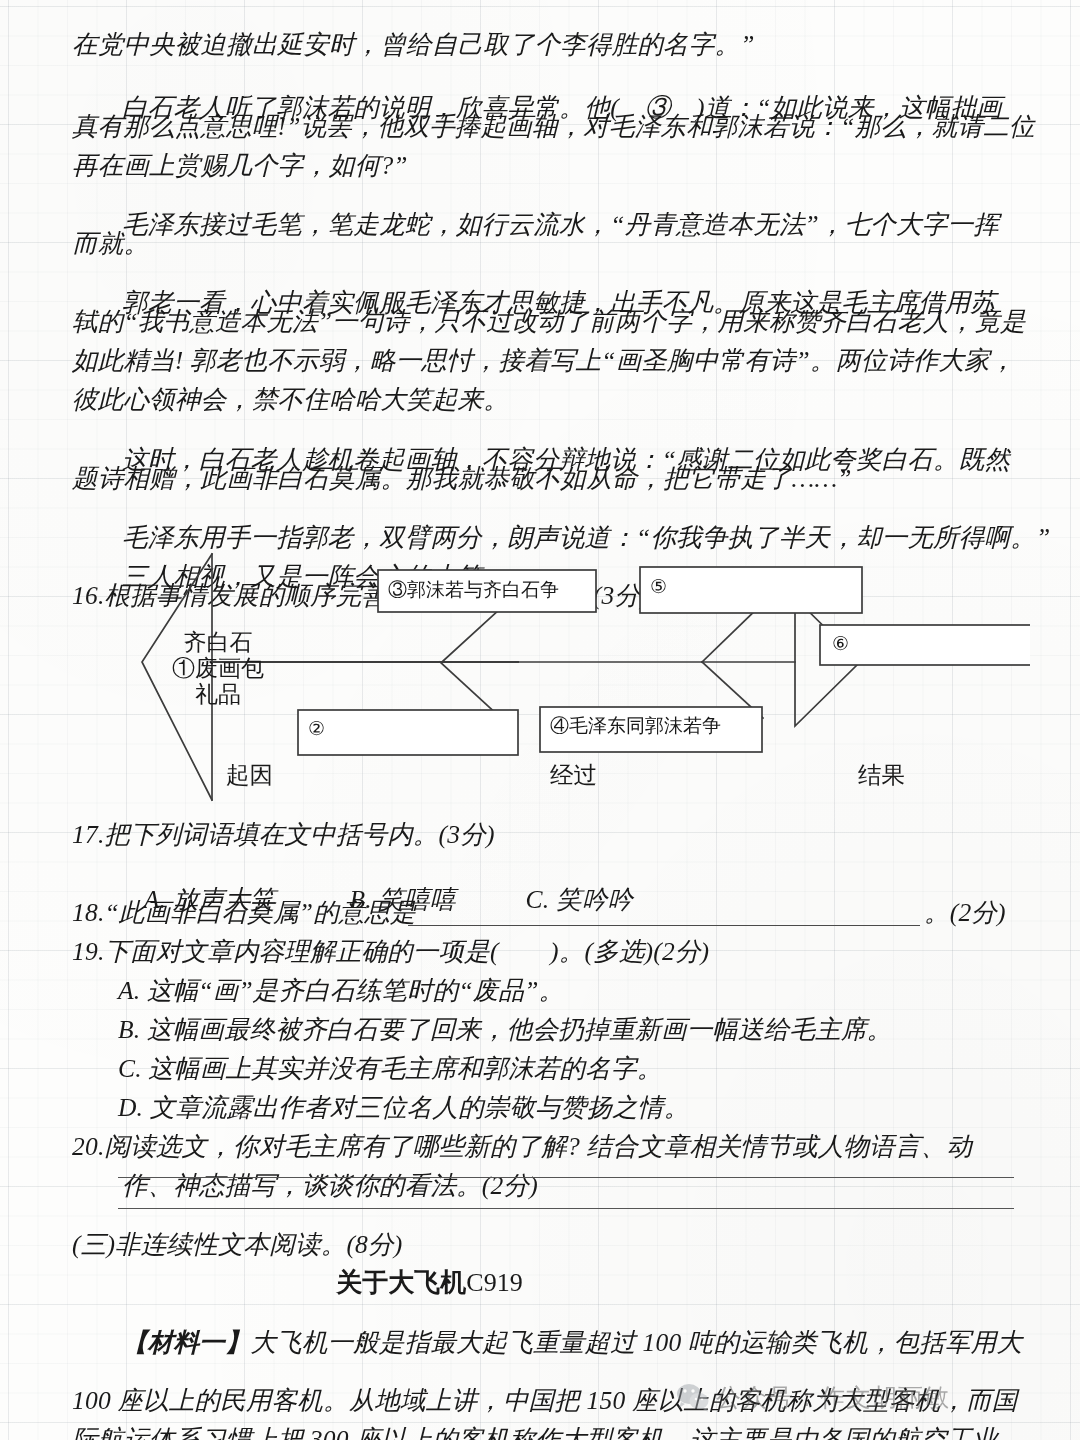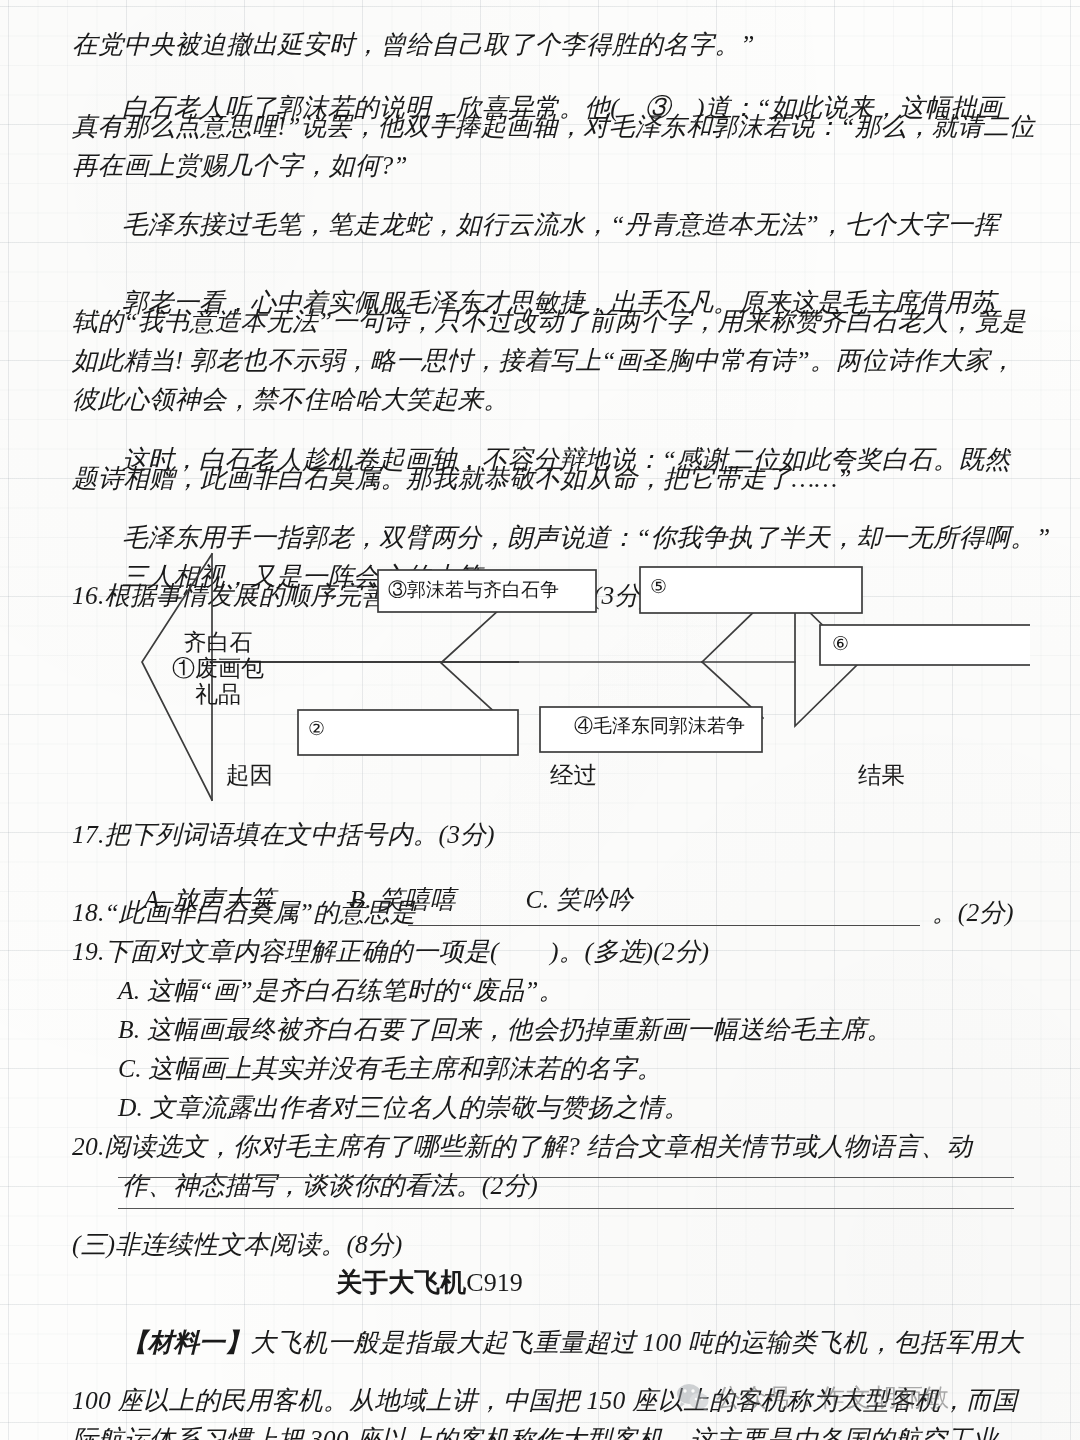--- a/index.html
+++ b/index.html
@@ -157,20 +157,21 @@
 
 <div id="content">
 
   <div class="tline" style="top:32px">在党中央被迫撤出延安时，曾给自己取了个李得胜的名字。”</div>
 
   <div class="tline indent" style="top:75px">白石老人听了郭沫若的说明，欣喜异常。他(　③　)道：“如此说来，这幅拙画</div>
   <div class="tline" style="top:153px">再在画上赏赐几个字，如何?”</div>
   <div class="tline" style="top:114px">真有那么点意思哩!”说罢，他双手捧起画轴，对毛泽东和郭沫若说：“那么，就请二位</div>
 
   <div class="tline indent" style="top:192px">毛泽东接过毛笔，笔走龙蛇，如行云流水，“丹青意造本无法”，七个大字一挥</div>
+  <div class="tline" style="top:231px">而就。</div>
 
   <div class="tline indent" style="top:270px">郭老一看，心中着实佩服毛泽东才思敏捷，出手不凡。原来这是毛主席借用苏</div>
   <div class="tline" style="top:309px">轼的“我书意造本无法”一句诗，只不过改动了前两个字，用来称赞齐白石老人，竟是</div>
   <div class="tline" style="top:348px">如此精当! 郭老也不示弱，略一思忖，接着写上“画圣胸中常有诗”。两位诗作大家，</div>
   <div class="tline" style="top:387px">彼此心领神会，禁不住哈哈大笑起来。</div>
 
   <div class="tline indent" style="top:427px">这时，白石老人趁机卷起画轴，不容分辩地说：“感谢二位如此夸奖白石。既然</div>
   <div class="tline" style="top:466px">题诗相赠，此画非白石莫属。那我就恭敬不如从命，把它带走了……”</div>
 
   <div class="tline indent" style="top:505px">毛泽东用手一指郭老，双臂两分，朗声说道：“你我争执了半天，却一无所得啊。”</div>
@@ -226,36 +227,36 @@
 
     <div class="fb-head" style="left:18px; top:78px; width:120px;">
       <div>齐白石</div>
       <div>①废画包</div>
       <div>礼品</div>
     </div>
 
     <div class="fb-box-label" style="left:248px; top:28px;">③郭沫若与齐白石争</div>
     <div class="fb-box-label" style="left:510px; top:25px;">⑤</div>
     <div class="fb-box-label" style="left:168px; top:167px;">②</div>
-    <div class="fb-box-label" style="left:410px; top:164px;margin-left:24px;">④毛泽东同郭沫若争</div>
+    <div class="fb-box-label" style="left:410px; top:164px;">④毛泽东同郭沫若争</div>
     <div class="fb-box-label" style="left:692px; top:82px;">⑥</div>
 
     <div class="fb-stage" style="left:86px;  top:212px;">起因</div>
     <div class="fb-stage" style="left:410px; top:212px;">经过</div>
     <div class="fb-stage" style="left:718px; top:212px;">结果</div>
   </div>
 
   <div class="tline q" style="top:822px">17.把下列词语填在文中括号内。(3分)</div>
   <div class="tline opt" style="top:861px; white-space:pre;">
     <span>A. 放声大笑</span><span style="display:inline-block;width:74px"></span><span>B. 笑嘻嘻</span><span style="display:inline-block;width:70px"></span><span>C. 笑吟吟</span>
   </div>
 
   <div class="tline q" style="top:900px"><span>18.“此画非白石莫属”的意思是</span></div>
   <div class="fillrule" style="left:408px; top:925px; width:512px;"></div>
-  <div class="tline" style="left:924px; top:900px; width:130px;margin-left:8px;">。(2分)</div>
+  <div class="tline" style="left:924px; top:900px; width:130px;">。(2分)</div>
 
   <div class="tline q" style="top:939px">19.下面对文章内容理解正确的一项是(　　)。(多选)(2分)</div>
   <div class="tline opt" style="top:978px">A. 这幅“画”是齐白石练笔时的“废品”。</div>
   <div class="tline opt" style="top:1017px">B. 这幅画最终被齐白石要了回来，他会扔掉重新画一幅送给毛主席。</div>
   <div class="tline opt" style="top:1056px">C. 这幅画上其实并没有毛主席和郭沫若的名字。</div>
   <div class="tline opt" style="top:1095px">D. 文章流露出作者对三位名人的崇敬与赞扬之情。</div>
 
   <div class="tline q" style="top:1134px">20.阅读选文，你对毛主席有了哪些新的了解? 结合文章相关情节或人物语言、动</div>
   <div class="tline sub" style="top:1173px">作、神态描写，谈谈你的看法。(2分)</div>
 

